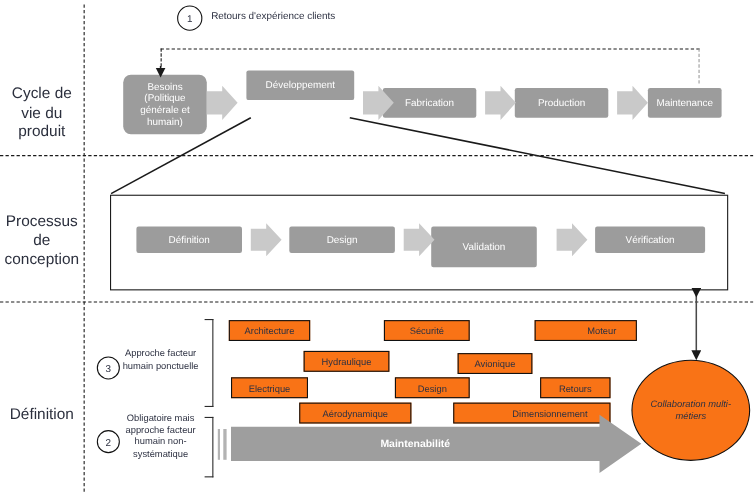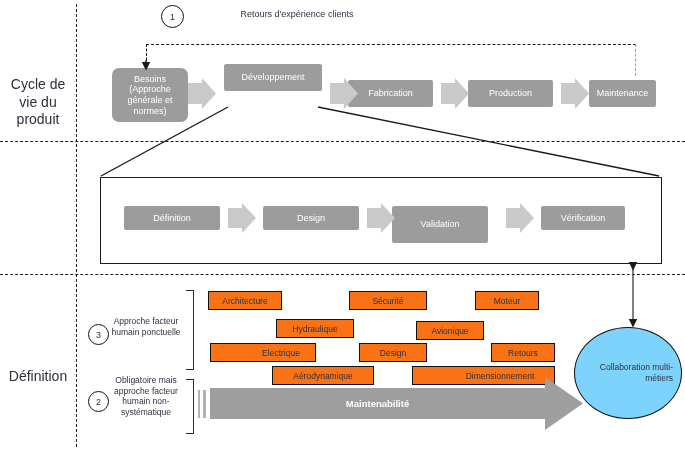--- a/index.html
+++ b/index.html
@@ -26,84 +26,85 @@
   
   .wbox{position:absolute;background:#f97316;border:1.6px solid #111;color:#2d3142;
         display:flex;align-items:center;justify-content:center;font-size:8.5px;
         white-space:nowrap;}
 
   
   .ncirc{position:absolute;border:1.3px solid #111;border-radius:50%;background:#fff;
          display:flex;align-items:center;justify-content:center;font-size:9px;color:#2d3142;}
 
   
-  .bigcirc{position:absolute;border:1.5px solid #111;border-radius:50%;background:#7dd3fc;
-           display:flex;align-items:center;justify-content:center;text-align:right;
-           font-size:8.5px;color:#2d3142;line-height:1.3;}
+  .bigcirc{position:absolute;border:1.5px solid #111;border-radius:50%;background:#f97316;
+           display:flex;align-items:center;justify-content:center;text-align:center;
+           font-size:8.5px;color:#2d3142;line-height:1.3;font-style:italic;}
   .maintarrow-text{position:absolute;color:#fff;font-size:9.5px;font-weight:bold;}
   .tickbar{position:absolute;background:#b3b3b3;}
 
   
   .brk{position:absolute;border:1.3px solid #2b2b2b;border-left:none;}
 
   svg.overlay{position:absolute;left:0;top:0;width:685px;height:451px;pointer-events:none;}
 </style>
 </head>
 <body>
 
 <div id="stage">
 
   <div class="vdash" style="left:76px;top:4px;height:443px;"></div>
   <div class="hdash" style="left:0px;top:141px;width:685px;"></div>
   <div class="hdash" style="left:0px;top:274px;width:685px;"></div>
 
   <div class="lbl rowlabel" style="left:2px;top:76px;width:72px;">Cycle de vie du produit</div>
+  <div class="lbl rowlabel" style="left:2px;top:192px;width:72px;">Processus de conception</div>
   <div class="lbl rowlabel" style="left:2px;top:368px;width:72px;">Définition</div>
 
   <div class="ncirc" style="left:161px;top:5px;width:21px;height:21px;">1</div>
-  <div class="lbl" style="left:192px;top:9px;width:210px;font-size:9px;text-align:center;">Retours d'expérience clients</div>
+  <div class="lbl" style="left:192px;top:9px;width:210px;font-size:9px;text-align:left;">Retours d'expérience clients</div>
 
   <div class="hdash" style="left:146px;top:44px;width:490px;"></div>
   <div class="vdash" style="left:635px;top:44px;height:32px;border-left-color:#9a9a9a;"></div>
   <div class="vdash" style="left:146px;top:44px;height:21px;"></div>
 
-  <div class="gbox round" style="left:112px;top:68px;width:68px;height:54px;padding:0 4px;">Besoins (Approche générale et normes)</div>
+  <div class="gbox round" style="left:112px;top:68px;width:68px;height:54px;padding:0 4px;">Besoins (Politique générale et humain)</div>
 
   <div class="gbox" style="left:224px;top:64px;width:98px;height:27px;">Développement</div>
 
   <div class="gbox" style="left:348px;top:80px;width:85px;height:27px;">Fabrication</div>
 
   <div class="gbox" style="left:468px;top:80px;width:85px;height:27px;">Production</div>
 
   <div class="gbox" style="left:589px;top:80px;width:67px;height:27px;">Maintenance</div>
 
   <div class="procbox" style="left:100px;top:177px;width:560px;height:85px;"></div>
 
   <div class="gbox" style="left:124px;top:206px;width:96px;height:24px;">Définition</div>
   <div class="gbox" style="left:263px;top:206px;width:96px;height:24px;">Design</div>
   <div class="gbox" style="left:392px;top:206px;width:96px;height:37px;">Validation</div>
-  <div class="gbox" style="left:541px;top:206px;width:84px;height:24px;">Vérification</div>
+  <div class="gbox" style="left:541px;top:206px;width:100px;height:24px;">Vérification</div>
 
   <div class="ncirc" style="left:88px;top:324px;width:19px;height:19px;">3</div>
   <div class="lbl" style="left:108px;top:316px;width:76px;font-size:8.5px;">Approche facteur humain ponctuelle</div>
 
   <div class="ncirc" style="left:88px;top:391px;width:19px;height:19px;">2</div>
   <div class="lbl" style="left:104px;top:375px;width:84px;font-size:8.5px;">Obligatoire mais approche facteur humain non-systématique</div>
 
   <div class="brk" style="left:186px;top:290px;width:7px;height:78px;"></div>
   <div class="brk" style="left:186px;top:379px;width:7px;height:53px;"></div>
 
   <div class="wbox" style="left:208px;top:291px;width:72px;height:17px;">Architecture</div>
   <div class="wbox" style="left:349px;top:291px;width:76px;height:17px;">Sécurité</div>
-  <div class="wbox" style="left:475px;top:291px;width:62px;height:17px;">Moteur</div>
+  <div class="wbox" style="left:486px;top:291px;width:62px;height:17px;padding-left:29px;">Moteur</div>
 
   <div class="wbox" style="left:276px;top:319px;width:76px;height:17px;">Hydraulique</div>
   <div class="wbox" style="left:416px;top:321px;width:66px;height:17px;">Avionique</div>
 
-  <div class="wbox" style="left:210px;top:343px;width:68px;height:17px;padding-left:36px;">Electrique</div>
+  <div class="wbox" style="left:210px;top:343px;width:68px;height:17px;">Electrique</div>
   <div class="wbox" style="left:359px;top:343px;width:66px;height:17px;">Design</div>
   <div class="wbox" style="left:491px;top:343px;width:62px;height:17px;">Retours</div>
 
   <div class="wbox" style="left:272px;top:366px;width:100px;height:17px;">Aérodynamique</div>
   <div class="wbox" style="left:412px;top:366px;width:108px;height:17px;padding-left:33px;">Dimensionnement</div>
 
   <div class="tickbar" style="left:198px;top:390px;width:2px;height:28px;"></div>
   <div class="tickbar" style="left:203px;top:390px;width:3px;height:28px;"></div>
 
   <div class="bigcirc" style="left:574px;top:327px;width:90px;height:90px;padding:0 8px;">Collaboration multi-métiers</div>

